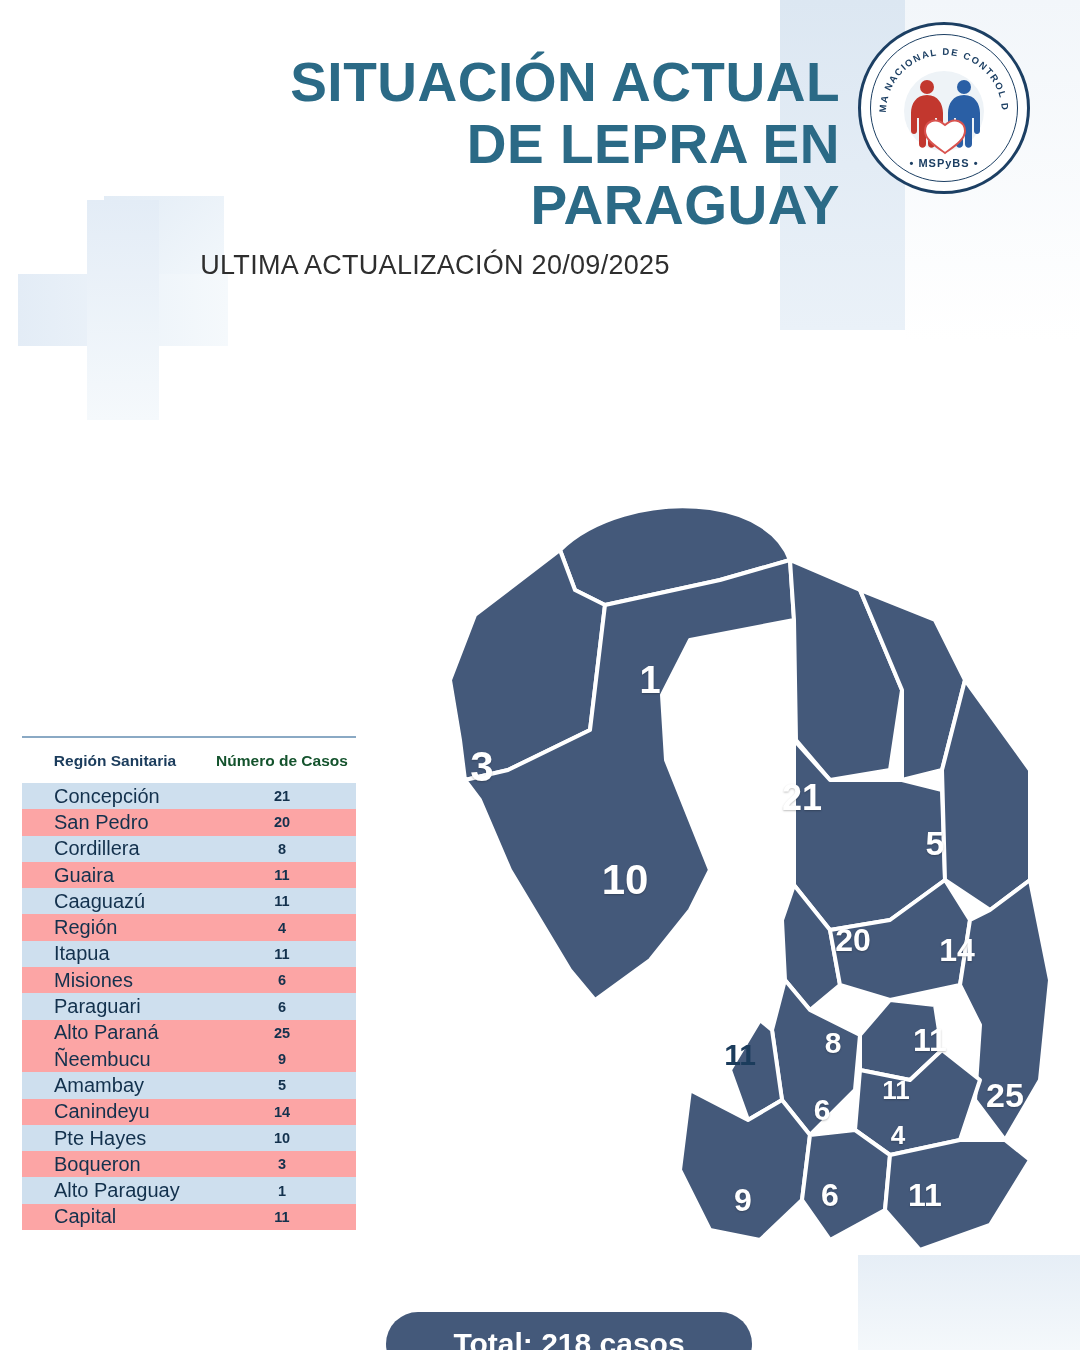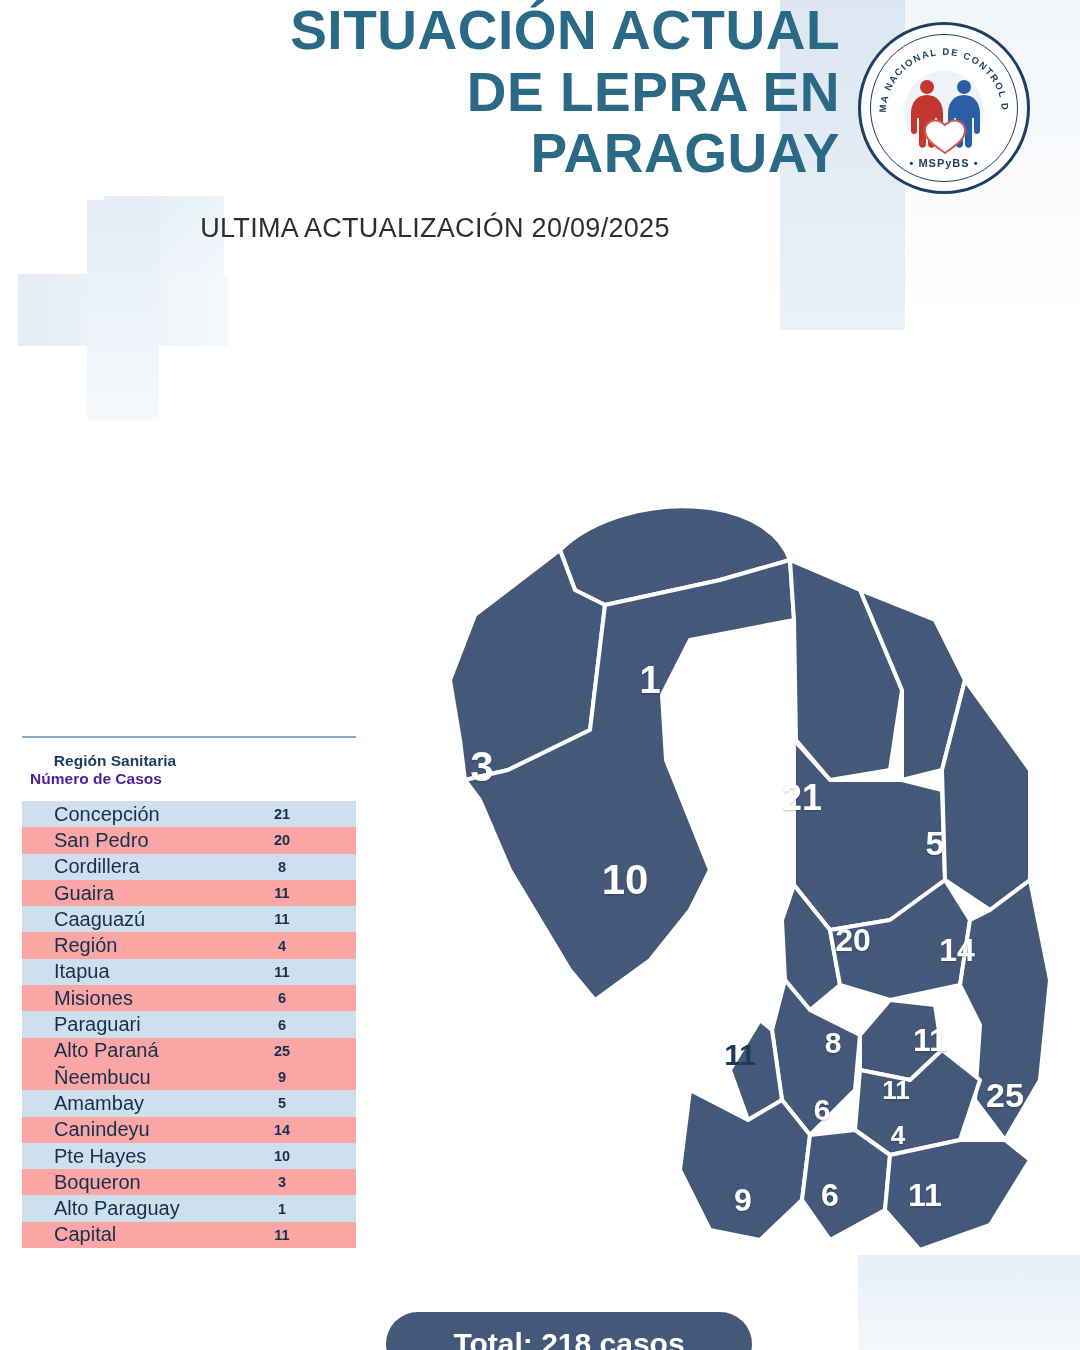--- a/index.html
+++ b/index.html
@@ -62,33 +62,34 @@
     left: 104px; top: 196px;
     width: 120px; height: 120px;
     background: linear-gradient(135deg, #dbe7f3 0%, #f3f8fc 100%);
     opacity: .8;
   }
 
   
   .header {
     position: relative;
     z-index: 2;
+    padding-top: 52px;
   }
   .title {
     width: 600px;
     margin-left: 240px;
     text-align: right;
     color: #2b6a86;
     font-size: 55px;
     line-height: 1.12;
     font-weight: bold;
     letter-spacing: 0.5px;
   }
   .subtitle {
-    margin-top: 28px;
+    margin-top: 13px;
     width: 790px;
     margin-left: 40px;
     text-align: center;
     color: #2e2e2e;
     font-size: 27px;
     letter-spacing: 0.3px;
   }
 
   
   .logo {
@@ -129,35 +130,34 @@
     z-index: 4;
   }
   .table-head-rule {
     height: 2px;
     background: #8aa9c4;
     width: 334px;
   }
   .table-head {
     display: flex;
     padding: 14px 0 13px 0;
-    flex-direction: column;
   }
   .th-region {
     width: 186px;
     text-align: center;
     font-size: 15.5px;
     font-weight: bold;
     color: #1b3c5c;
   }
   .th-cases {
     width: 148px;
     text-align: center;
     font-size: 15.5px;
     font-weight: bold;
-    color: #4c1d95;
+    color: #14532d;
   }
   .table-rows { width: 334px; }
   .row {
     display: flex;
     height: 26.3px;
     align-items: center;
   }
   .row.odd { background: #cedfee; }
   .row.even { background: #fca5a5; }
   .cell-region {

